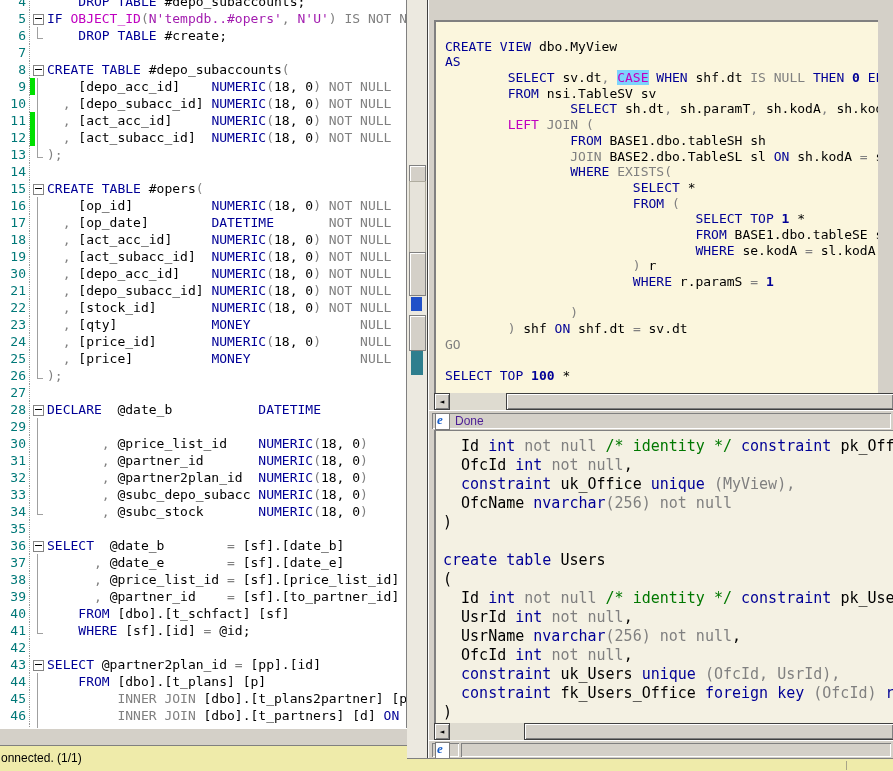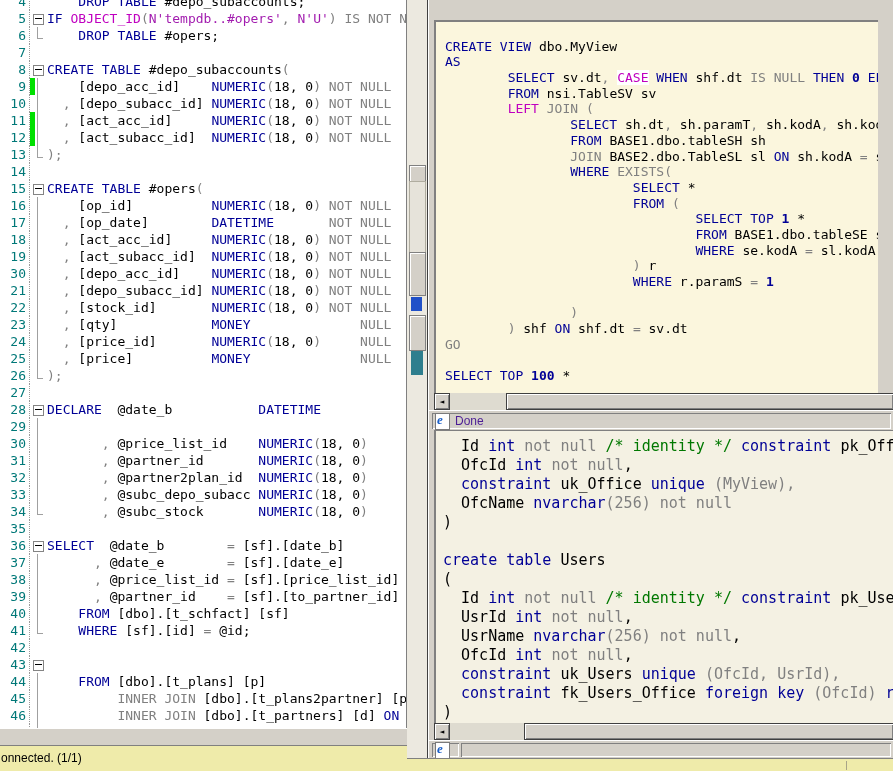--- a/index.html
+++ b/index.html
@@ -21,21 +21,21 @@
   .fend{position:absolute;left:7px;top:0;height:11px;width:1px;background:#a0a0a0;}
   .fend::after{content:"";position:absolute;left:0;top:11px;width:6px;border-top:1px solid #a0a0a0;}
   
   .s-t{color:#000;}
   .s-k{color:#000096;}
   .s-g{color:#808080;}
   .s-s{color:#a21caf;}
   .s-m{color:#C000C0;}
   .s-b{color:#000096;font-weight:bold;}
   .s-c{color:#007800;}
-  .s-hl{color:#C000C0;background:#ffffff;}
+  .s-hl{color:#C000C0;background:#7dd3fc;}
   
   #left-hscroll{position:absolute;left:0;top:728px;width:407px;height:17px;background:#D4D0C8;
                 border-top:1px solid #fff;}
   #left-status{position:absolute;left:0;top:745px;width:407px;height:26px;background:#EFEBAA;
                border-top:1px solid #808080;font-family:"Liberation Sans",sans-serif;
                font-size:12px;color:#000;line-height:25px;padding-left:1px;overflow:hidden;}
   
   #mid-strip{position:absolute;left:407px;top:0;width:20px;height:758px;background:#ECE9E0;
              border-right:1px solid #404040;overflow:hidden;}
   .strip-btn{position:absolute;left:2px;width:15px;background:#D4D0C8;
@@ -76,21 +76,21 @@
                 border-top:1px solid #808080;}
   #bottom-strip .divider{position:absolute;left:439px;top:2px;bottom:2px;width:1px;background:#a8a488;}
 </style>
 </head>
 <body>
 
 <div id="left-pane">
   <div id="left-lines">
       <div class="erow"><span class="ln">4</span><span class="emargin"></span><span class="ecode"><span class="s-t">    </span><span class="s-k">DROP TABLE </span><span class="s-t">#depo_subaccounts;</span></span></div>
       <div class="erow"><span class="ln">5</span><span class="emargin"><span class="fbox"></span></span><span class="ecode"><span class="s-k">IF </span><span class="s-m">OBJECT_ID</span><span class="s-g">(</span><span class="s-s">N'tempdb..#opers'</span><span class="s-g">, </span><span class="s-s">N'U'</span><span class="s-g">) </span><span class="s-g">IS NOT NULL</span></span></div>
-      <div class="erow"><span class="ln">6</span><span class="emargin"><span class="fend"></span></span><span class="ecode"><span class="s-t">    </span><span class="s-k">DROP TABLE </span><span class="s-t">#opers;</span></span></div>
+      <div class="erow"><span class="ln">6</span><span class="emargin"><span class="fend"></span></span><span class="ecode"><span class="s-t">    </span><span class="s-k">DROP TABLE </span><span class="s-t">#create;</span></span></div>
       <div class="erow"><span class="ln">7</span><span class="emargin"></span><span class="ecode"></span></div>
       <div class="erow"><span class="ln">8</span><span class="emargin"><span class="fbox"></span></span><span class="ecode"><span class="s-k">CREATE TABLE </span><span class="s-t">#depo_subaccounts</span><span class="s-g">(</span></span></div>
       <div class="erow"><span class="ln">9</span><span class="emargin"><span class="chgbar"></span><span class="fin"></span></span><span class="ecode"><span class="s-t">    [depo_acc_id]    </span><span class="s-k">NUMERIC</span><span class="s-g">(</span><span class="s-t">18, 0</span><span class="s-g">) </span><span class="s-g">NOT NULL</span></span></div>
       <div class="erow"><span class="ln">10</span><span class="emargin"><span class="fin"></span></span><span class="ecode"><span class="s-t">  </span><span class="s-g">, </span><span class="s-t">[depo_subacc_id] </span><span class="s-k">NUMERIC</span><span class="s-g">(</span><span class="s-t">18, 0</span><span class="s-g">) </span><span class="s-g">NOT NULL</span></span></div>
       <div class="erow"><span class="ln">11</span><span class="emargin"><span class="chgbar"></span><span class="fin"></span></span><span class="ecode"><span class="s-t">  </span><span class="s-g">, </span><span class="s-t">[act_acc_id]     </span><span class="s-k">NUMERIC</span><span class="s-g">(</span><span class="s-t">18, 0</span><span class="s-g">) </span><span class="s-g">NOT NULL</span></span></div>
       <div class="erow"><span class="ln">12</span><span class="emargin"><span class="chgbar"></span><span class="fin"></span></span><span class="ecode"><span class="s-t">  </span><span class="s-g">, </span><span class="s-t">[act_subacc_id]  </span><span class="s-k">NUMERIC</span><span class="s-g">(</span><span class="s-t">18, 0</span><span class="s-g">) </span><span class="s-g">NOT NULL</span></span></div>
       <div class="erow"><span class="ln">13</span><span class="emargin"><span class="fend"></span></span><span class="ecode"><span class="s-g">);</span></span></div>
       <div class="erow"><span class="ln">14</span><span class="emargin"></span><span class="ecode"></span></div>
       <div class="erow"><span class="ln">15</span><span class="emargin"><span class="fbox"></span></span><span class="ecode"><span class="s-k">CREATE TABLE </span><span class="s-t">#opers</span><span class="s-g">(</span></span></div>
       <div class="erow"><span class="ln">16</span><span class="emargin"><span class="fin"></span></span><span class="ecode"><span class="s-t">    [op_id]          </span><span class="s-k">NUMERIC</span><span class="s-g">(</span><span class="s-t">18, 0</span><span class="s-g">) </span><span class="s-g">NOT NULL</span></span></div>
@@ -113,21 +113,21 @@
       <div class="erow"><span class="ln">33</span><span class="emargin"><span class="fin"></span></span><span class="ecode"><span class="s-t">       </span><span class="s-g">, </span><span class="s-t">@subc_depo_subacc </span><span class="s-k">NUMERIC</span><span class="s-g">(</span><span class="s-t">18, 0</span><span class="s-g">)</span></span></div>
       <div class="erow"><span class="ln">34</span><span class="emargin"><span class="fend"></span></span><span class="ecode"><span class="s-t">       </span><span class="s-g">, </span><span class="s-t">@subc_stock       </span><span class="s-k">NUMERIC</span><span class="s-g">(</span><span class="s-t">18, 0</span><span class="s-g">)</span></span></div>
       <div class="erow"><span class="ln">35</span><span class="emargin"></span><span class="ecode"></span></div>
       <div class="erow"><span class="ln">36</span><span class="emargin"><span class="fbox"></span></span><span class="ecode"><span class="s-k">SELECT  </span><span class="s-t">@date_b        </span><span class="s-g">= </span><span class="s-t">[sf].[date_b]</span></span></div>
       <div class="erow"><span class="ln">37</span><span class="emargin"><span class="fin"></span></span><span class="ecode"><span class="s-t">      </span><span class="s-g">, </span><span class="s-t">@date_e        </span><span class="s-g">= </span><span class="s-t">[sf].[date_e]</span></span></div>
       <div class="erow"><span class="ln">38</span><span class="emargin"><span class="fin"></span></span><span class="ecode"><span class="s-t">      </span><span class="s-g">, </span><span class="s-t">@price_list_id </span><span class="s-g">= </span><span class="s-t">[sf].[price_list_id]</span></span></div>
       <div class="erow"><span class="ln">39</span><span class="emargin"><span class="fin"></span></span><span class="ecode"><span class="s-t">      </span><span class="s-g">, </span><span class="s-t">@partner_id    </span><span class="s-g">= </span><span class="s-t">[sf].[to_partner_id]</span></span></div>
       <div class="erow"><span class="ln">40</span><span class="emargin"><span class="fin"></span></span><span class="ecode"><span class="s-t">    </span><span class="s-k">FROM </span><span class="s-t">[dbo].[t_schfact] [sf]</span></span></div>
       <div class="erow"><span class="ln">41</span><span class="emargin"><span class="fend"></span></span><span class="ecode"><span class="s-t">    </span><span class="s-k">WHERE </span><span class="s-t">[sf].[id] </span><span class="s-g">= </span><span class="s-t">@id;</span></span></div>
       <div class="erow"><span class="ln">42</span><span class="emargin"></span><span class="ecode"></span></div>
-      <div class="erow"><span class="ln">43</span><span class="emargin"><span class="fbox"></span></span></div>
+      <div class="erow"><span class="ln">43</span><span class="emargin"><span class="fbox"></span></span><span class="ecode"><span class="s-k">SELECT </span><span class="s-t">@partner2plan_id </span><span class="s-g">= </span><span class="s-t">[pp].[id]</span></span></div>
       <div class="erow"><span class="ln">44</span><span class="emargin"><span class="fin"></span></span><span class="ecode"><span class="s-t">    </span><span class="s-k">FROM </span><span class="s-t">[dbo].[t_plans] [p]</span></span></div>
       <div class="erow"><span class="ln">45</span><span class="emargin"><span class="fin"></span></span><span class="ecode"><span class="s-t">         </span><span class="s-g">INNER JOIN </span><span class="s-t">[dbo].[t_plans2partner] [pp</span></span></div>
       <div class="erow"><span class="ln">46</span><span class="emargin"><span class="fin"></span></span><span class="ecode"><span class="s-t">         </span><span class="s-g">INNER JOIN </span><span class="s-t">[dbo].[t_partners] [d] </span><span class="s-k">ON </span></span></div>
       <div class="erow"><span class="ln">47</span><span class="emargin"><span class="fin"></span></span><span class="ecode"><span class="s-t">                                           </span><span class="s-g">AND</span></span></div>
     </div>
 </div>
 <div id="left-hscroll"></div>
 <div id="left-status">
   <span>onnected. (1/1)</span>
 </div>
@@ -141,22 +141,22 @@
   <div style="position:absolute;left:4px;top:351px;width:12px;height:24px;background:#2E7E8E;"></div>
 </div>
 
 <div id="right-window">
   <div id="rt-code">
       <div class="crow"></div>
       <div class="crow"><span class="s-k">CREATE VIEW </span><span class="s-t">dbo.MyView</span></div>
       <div class="crow"><span class="s-k">AS</span></div>
       <div class="crow"><span class="s-t">        </span><span class="s-k">SELECT </span><span class="s-t">sv.dt</span><span class="s-g">, </span><span class="s-hl">CASE</span><span class="s-t"> </span><span class="s-k">WHEN </span><span class="s-t">shf.dt </span><span class="s-g">IS NULL </span><span class="s-k">THEN </span><span class="s-b">0</span><span class="s-t"> </span><span class="s-k">ELSE</span></div>
       <div class="crow"><span class="s-t">        </span><span class="s-k">FROM </span><span class="s-t">nsi.TableSV sv</span></div>
+      <div class="crow"><span class="s-t">                </span><span class="s-k">SELECT </span><span class="s-t">sh.dt</span><span class="s-g">, </span><span class="s-t">sh.paramT</span><span class="s-g">, </span><span class="s-t">sh.kodA</span><span class="s-g">, </span><span class="s-t">sh.kodB</span></div>
       <div class="crow"><span class="s-t">        </span><span class="s-m">LEFT </span><span class="s-g">JOIN </span><span class="s-g">(</span></div>
-      <div class="crow"><span class="s-t">                </span><span class="s-k">SELECT </span><span class="s-t">sh.dt</span><span class="s-g">, </span><span class="s-t">sh.paramT</span><span class="s-g">, </span><span class="s-t">sh.kodA</span><span class="s-g">, </span><span class="s-t">sh.kodB</span></div>
       <div class="crow"><span class="s-t">                </span><span class="s-k">FROM </span><span class="s-t">BASE1.dbo.tableSH sh</span></div>
       <div class="crow"><span class="s-t">                </span><span class="s-g">JOIN </span><span class="s-t">BASE2.dbo.TableSL sl </span><span class="s-k">ON </span><span class="s-t">sh.kodA </span><span class="s-g">= </span><span class="s-t">sl.kodA</span></div>
       <div class="crow"><span class="s-t">                </span><span class="s-k">WHERE </span><span class="s-g">EXISTS</span><span class="s-g">(</span></div>
       <div class="crow"><span class="s-t">                        </span><span class="s-k">SELECT </span><span class="s-t">*</span></div>
       <div class="crow"><span class="s-t">                        </span><span class="s-k">FROM </span><span class="s-g">(</span></div>
       <div class="crow"><span class="s-t">                                </span><span class="s-k">SELECT TOP </span><span class="s-b">1</span><span class="s-t"> *</span></div>
       <div class="crow"><span class="s-t">                                </span><span class="s-k">FROM </span><span class="s-t">BASE1.dbo.tableSE se</span></div>
       <div class="crow"><span class="s-t">                                </span><span class="s-k">WHERE </span><span class="s-t">se.kodA </span><span class="s-g">= </span><span class="s-t">sl.kodA </span><span class="s-g">AND</span></div>
       <div class="crow"><span class="s-t">                        </span><span class="s-g">) </span><span class="s-t">r</span></div>
       <div class="crow"><span class="s-t">                        </span><span class="s-k">WHERE </span><span class="s-t">r.paramS </span><span class="s-g">= </span><span class="s-b">1</span></div>

